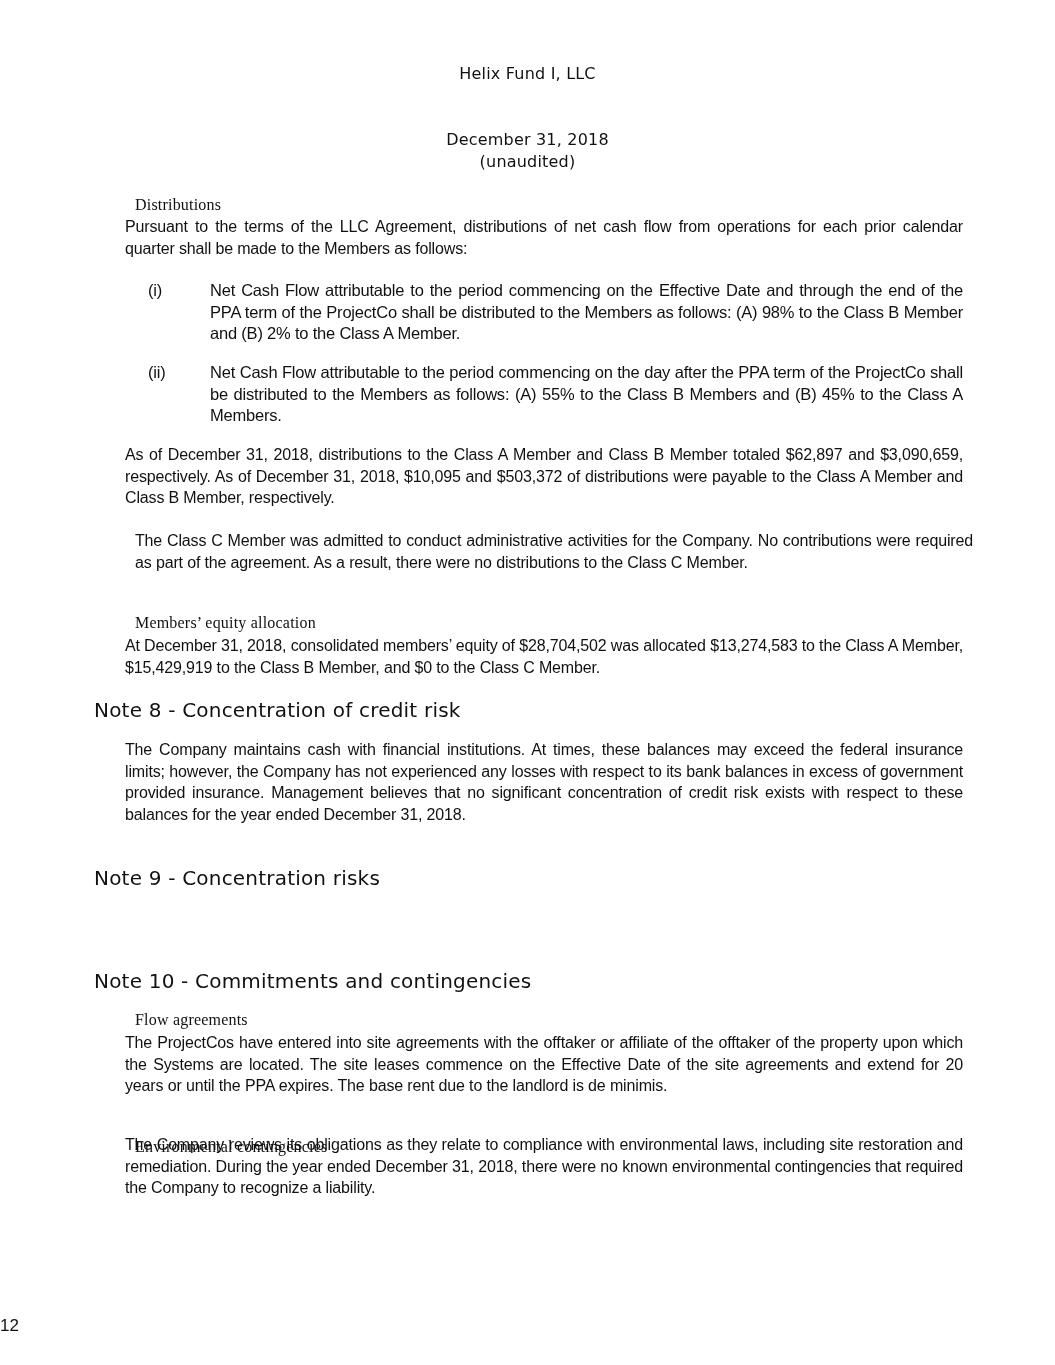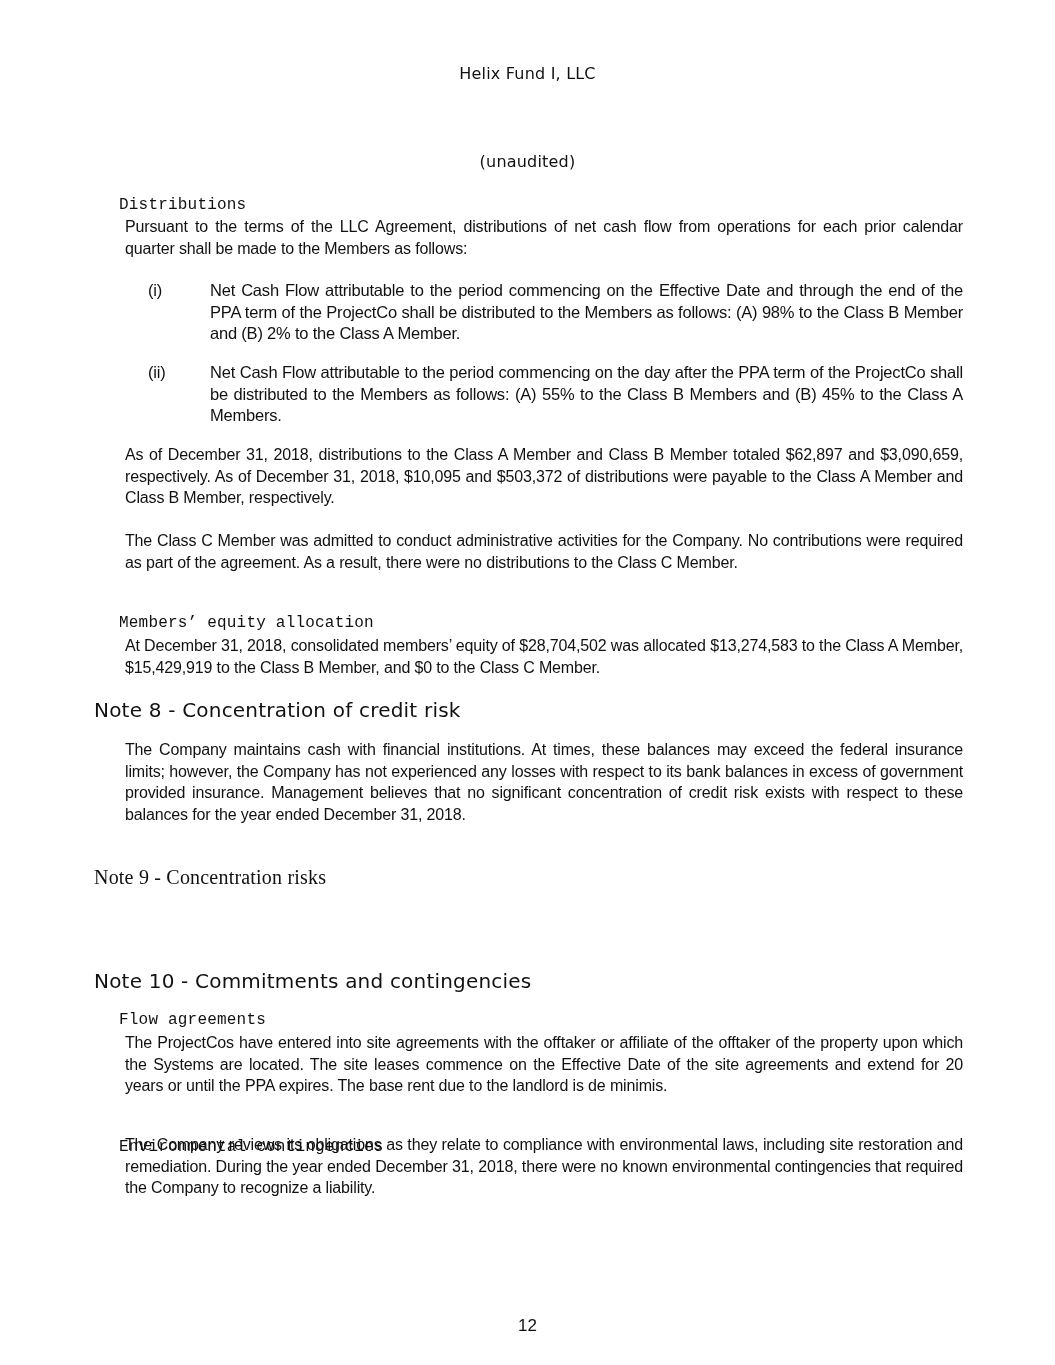--- a/index.html
+++ b/index.html
@@ -3,66 +3,67 @@
 <meta charset="utf-8">
 <style>
   html, body { margin: 0; padding: 0; background: #ffffff; }
   body {
     width: 1055px; height: 1365px; position: relative; overflow: hidden;
     color: #111111;
     font-family: "Liberation Sans", sans-serif;
   }
   .page { position: absolute; left: 0; top: 0; width: 1055px; height: 1365px; }
   .center { position: absolute; left: 0; width: 1055px; text-align: center; font-family: "DejaVu Sans", sans-serif; font-size: 16px; letter-spacing: 0.2px; }
-  .hdr { position: absolute; left: 119px; font-family: Liberation Mono, monospace; font-size: 16px; letter-spacing: 0.2px; }
+  .hdr { position: absolute; left: 135px; font-family: Liberation Serif, serif; font-size: 16px; letter-spacing: 0.2px; }
   .note { position: absolute; left: 94px; font-family: "DejaVu Sans", sans-serif; font-size: 20px; letter-spacing: 0.2px; }
   .para {
     position: absolute; left: 125px; width: 838px;
     font-family: "Liberation Sans", sans-serif; font-size: 16px; line-height: 21.5px;
     text-align: justify; letter-spacing: -0.15px;
   }
   .item {
     position: absolute; left: 178px; width: 785px;
     font-family: "Liberation Sans", sans-serif; font-size: 16.5px; line-height: 21.5px;
     text-align: justify; letter-spacing: -0.2px;
   }
   .item .num { position: absolute; left: -30px; top: 0; }
   .item .txt { display: block; padding-left: 32px; }
-  .pageno { position: absolute; left: 0; width: 1055px; top: 1316px; text-align: center; font-family: "Liberation Sans", sans-serif; font-size: 17px; }
+  .pageno { position: absolute; left: 0; width: 1055px; top: 1316px; font-family: "Liberation Sans", sans-serif; font-size: 17px; }
 </style>
 </head>
 <body>
 
 <div class="page">
 
   <div class="center" style="top:64px;">Helix Fund I, LLC</div>
+  <div class="center" style="top:130px;">December 31, 2018</div>
   <div class="center" style="top:152px;">(unaudited)</div>
 
   <div class="hdr" style="top:196px;">Distributions</div>
   <div class="para" style="top:216px;">Pursuant to the terms of the LLC Agreement, distributions of net cash flow from operations for each prior calendar quarter shall be made to the Members as follows:</div>
 
   <div class="item" style="top:280px;">
     <span class="num">(i)</span>
     <span class="txt">Net Cash Flow attributable to the period commencing on the Effective Date and through the end of the PPA term of the ProjectCo shall be distributed to the Members as follows: (A) 98% to the Class B Member and (B) 2% to the Class A Member.</span>
   </div>
   <div class="item" style="top:362px;">
     <span class="num">(ii)</span>
     <span class="txt">Net Cash Flow attributable to the period commencing on the day after the PPA term of  the ProjectCo shall be distributed to the Members as follows: (A) 55% to the Class B Members and (B) 45% to the Class A Members.</span>
   </div>
 
   <div class="para" style="top:444px;">As of December 31, 2018, distributions to the Class A Member and Class B Member totaled $62,897 and $3,090,659, respectively. As of December 31, 2018, $10,095 and $503,372 of distributions were payable to the Class A Member and Class B Member, respectively.</div>
-  <div class="para" style="top:530px;">The Class C Member was admitted to conduct administrative activities for the Company. No contributions were required as part of the agreement. As a result, there were no distributions to the Class C Member.</div>
+  <div class="para" style="top:530px;margin-left:10px;">The Class C Member was admitted to conduct administrative activities for the Company. No contributions were required as part of the agreement. As a result, there were no distributions to the Class C Member.</div>
 
   <div class="hdr" style="top:614px;">Members’ equity allocation</div>
   <div class="para" style="top:635px;">At December 31, 2018, consolidated members’ equity of $28,704,502 was allocated $13,274,583 to the Class A Member, $15,429,919 to the Class B Member, and $0 to the Class C Member.</div>
 
   <div class="note" style="top:698px;">Note 8 - Concentration of credit risk</div>
   <div class="para" style="top:739px;">The Company maintains cash with financial institutions. At times, these balances may exceed the federal insurance limits; however, the Company has not experienced any losses with respect to its bank balances in excess of government provided insurance. Management believes that no significant concentration of credit risk exists with respect to these balances for the year ended December 31, 2018.</div>
 
-  <div class="note" style="top:866px;font-family:Liberation Serif, serif;">Note 9 - Concentration risks</div>
+  <div class="note" style="top:866px;">Note 9 - Concentration risks</div>
 
   <div class="note" style="top:969px;">Note 10 - Commitments and contingencies</div>
 
   <div class="hdr" style="top:1011px;">Flow agreements</div>
   <div class="para" style="top:1032px;">The ProjectCos have entered into site agreements with the offtaker or affiliate of the offtaker of the property upon which the Systems are located. The site leases commence on the Effective Date of the site agreements and extend for 20 years or until the PPA expires. The base rent due to the landlord is de minimis.</div>
 
   <div class="hdr" style="top:1138px;">Environmental contingencies</div>
   <div class="para" style="top:1134px;">The Company reviews its obligations as they relate to compliance with environmental laws, including site restoration and remediation.  During the year ended December 31, 2018, there were no known environmental contingencies that required the Company to recognize a liability.</div>
 
   <div class="pageno">12</div>

